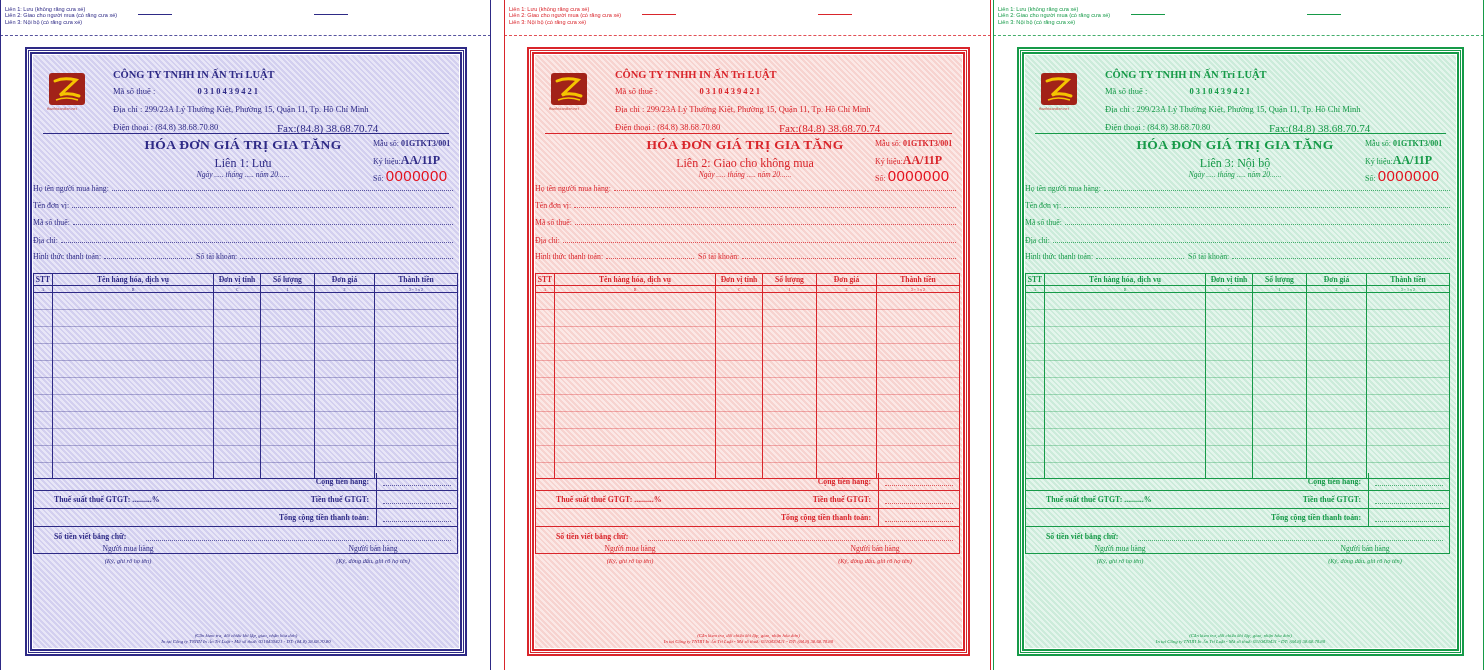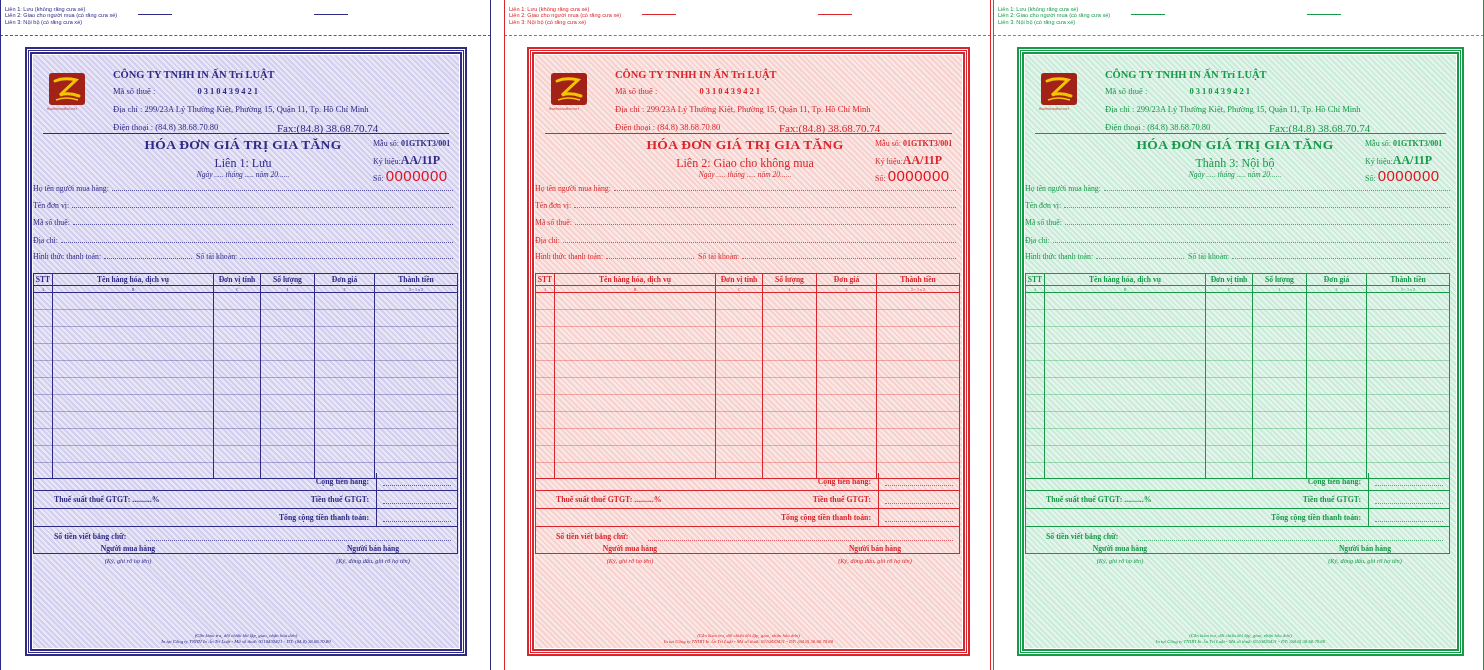--- a/index.html
+++ b/index.html
@@ -43,21 +43,21 @@
   .tot-row{position:relative;height:17px;border-bottom:1px solid;}
   .tot-row:last-child{border-bottom:none;}
   .tot-row .lbl{position:absolute;right:88px;top:4px;}
   .tot-row .left{position:absolute;left:20px;top:4px;}
   .tot-row .valcell{position:absolute;right:0;top:0;bottom:0;width:80px;border-left:1px solid;}
   .tot-row .valcell .d{position:absolute;left:6px;right:6px;bottom:4px;border-bottom:1px dotted;opacity:.7;}
   .words{height:26px;position:relative;}
   .words .left{position:absolute;left:20px;top:5px;}
   .words .d{position:absolute;left:112px;right:6px;top:13px;border-bottom:1px dotted;opacity:.7;}
   .sign{position:absolute;top:489px;font-size:7.6px;text-align:center;width:130px;}
-  .sign b{display:block;font-weight:bold;}
+  .sign b{display:block;font-weight:normal;}
   .sign i{display:block;font-size:6.3px;margin-top:4px;}
   .foot{position:absolute;left:0;right:0;top:578px;text-align:center;font-size:4.8px;font-style:italic;line-height:6px;}
 </style>
 </head>
 <body>
 
 <div id="root">
     <div class="copy" style="left: 0px; width: 491px; color: rgb(46, 42, 134);">
     <div class="outer-line l" style="background: rgb(46, 42, 134); left: 0px;"></div>
     <div class="outer-line r" style="background: rgb(46, 42, 134); right: 0px;"></div>
@@ -362,21 +362,21 @@
           </svg>
         </div>
         <div class="logo-cap">thanhtoandien.net</div>
         <div class="company">CÔNG TY TNHH IN ẤN Trí LUẬT</div>
         <div class="tax"><span>Mã số thuế :</span> <b>0310439421</b></div>
         <div class="address">Địa chỉ  : 299/23A Lý Thường Kiệt, Phường 15, Quận 11, Tp. Hồ Chí Minh</div>
         <div class="phone">Điện thoại : (84.8) 38.68.70.80</div>
         <div class="fax">Fax:(84.8) 38.68.70.74</div>
         <div class="hr" style="border-color: rgb(22, 154, 72);"></div>
         <div class="title">HÓA ĐƠN GIÁ TRỊ GIA TĂNG</div>
-        <div class="lien">Thành 3: Nội bộ</div>
+        <div class="lien">Liên 3: Nội bộ</div>
         <div class="date">Ngày ..... tháng ..... năm 20......</div>
         <div class="mau"><span>Mẫu số:</span> <b>01GTKT3/001</b></div>
         <div class="kyhieu"><span>Ký hiệu:</span><b>AA/11P</b></div>
         <div class="so"><span>Số:</span> <span class="num">0000000</span></div>
 
         <div class="field f0" style="top:129px">
             <span>Họ tên người mua hàng:</span>
             <span class="dots" style="border-color: rgb(22, 154, 72);"></span>
           </div>
         <div class="field f1" style="top:146px">

